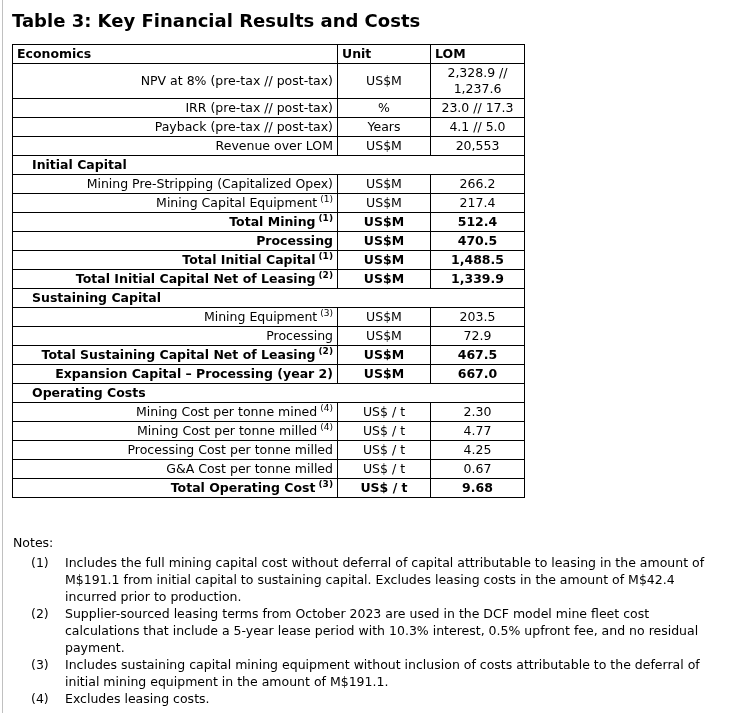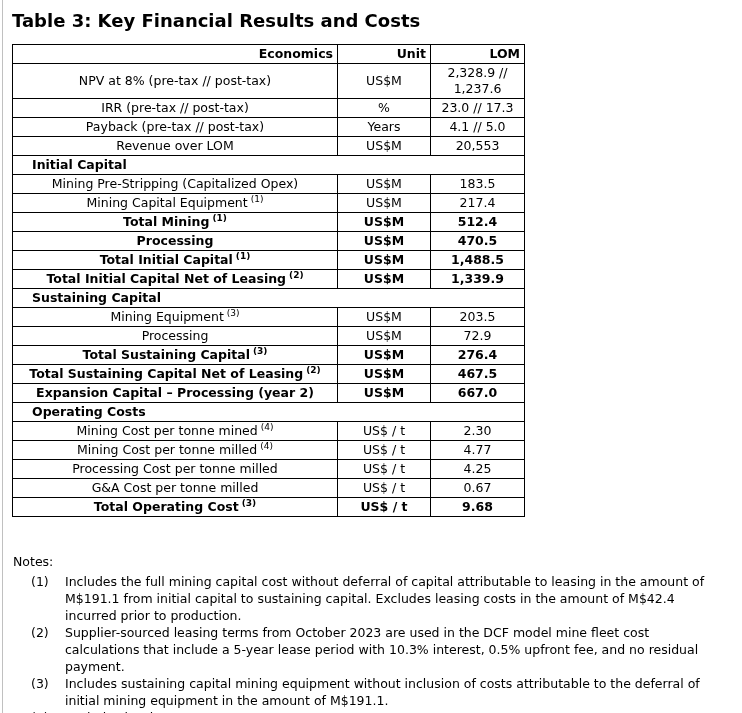--- a/index.html
+++ b/index.html
@@ -31,24 +31,24 @@
   .fin-table col.c-unit { width: 93px; }
   .fin-table col.c-lom  { width: 94px; }
   .fin-table th, .fin-table td {
     border: 1px solid #000;
     padding: 1px 4px;
     line-height: 16px;
     vertical-align: middle;
     overflow: hidden;
   }
   .fin-table th {
-    text-align: right;
+    text-align: left;
     font-weight: bold;
   }
-  .label-cell { text-align: center; padding-left: 3px; }
+  .label-cell { text-align: right; padding-left: 3px; }
   .unit-cell, .value-cell { text-align: center; white-space: pre-line; }
   tr.bold td { font-weight: bold; }
   td.section-cell { font-weight: bold; padding-left: 19px; }
   sup.fn {
     font-size: 9px;
     margin-left: 3px;
     line-height: 0;
   }
   .notes {
     margin-top: 36px;
@@ -111,21 +111,21 @@
           <td class="label-cell">Revenue over LOM</td>
           <td class="unit-cell">US$M</td>
           <td class="value-cell">20,553</td>
         </tr>
         <tr>
           <td colspan="3" class="section-cell">Initial Capital</td>
         </tr>
         <tr>
           <td class="label-cell">Mining Pre-Stripping (Capitalized Opex)</td>
           <td class="unit-cell">US$M</td>
-          <td class="value-cell">183.5</td>
+          <td class="value-cell">266.2</td>
         </tr>
         <tr>
           <td class="label-cell">Mining Capital Equipment<sup class="fn">(1)</sup></td>
           <td class="unit-cell">US$M</td>
           <td class="value-cell">217.4</td>
         </tr>
         <tr class="bold">
           <td class="label-cell">Total Mining<sup class="fn">(1)</sup></td>
           <td class="unit-cell">US$M</td>
           <td class="value-cell">512.4</td>
@@ -150,25 +150,20 @@
         </tr>
         <tr>
           <td class="label-cell">Mining Equipment<sup class="fn">(3)</sup></td>
           <td class="unit-cell">US$M</td>
           <td class="value-cell">203.5</td>
         </tr>
         <tr>
           <td class="label-cell">Processing</td>
           <td class="unit-cell">US$M</td>
           <td class="value-cell">72.9</td>
-        </tr>
-        <tr class="bold">
-          <td class="label-cell">Total Sustaining Capital<sup class="fn">(3)</sup></td>
-          <td class="unit-cell">US$M</td>
-          <td class="value-cell">276.4</td>
         </tr>
         <tr class="bold">
           <td class="label-cell">Total Sustaining Capital Net of Leasing<sup class="fn">(2)</sup></td>
           <td class="unit-cell">US$M</td>
           <td class="value-cell">467.5</td>
         </tr>
         <tr class="bold">
           <td class="label-cell">Expansion Capital – Processing (year 2)</td>
           <td class="unit-cell">US$M</td>
           <td class="value-cell">667.0</td>

